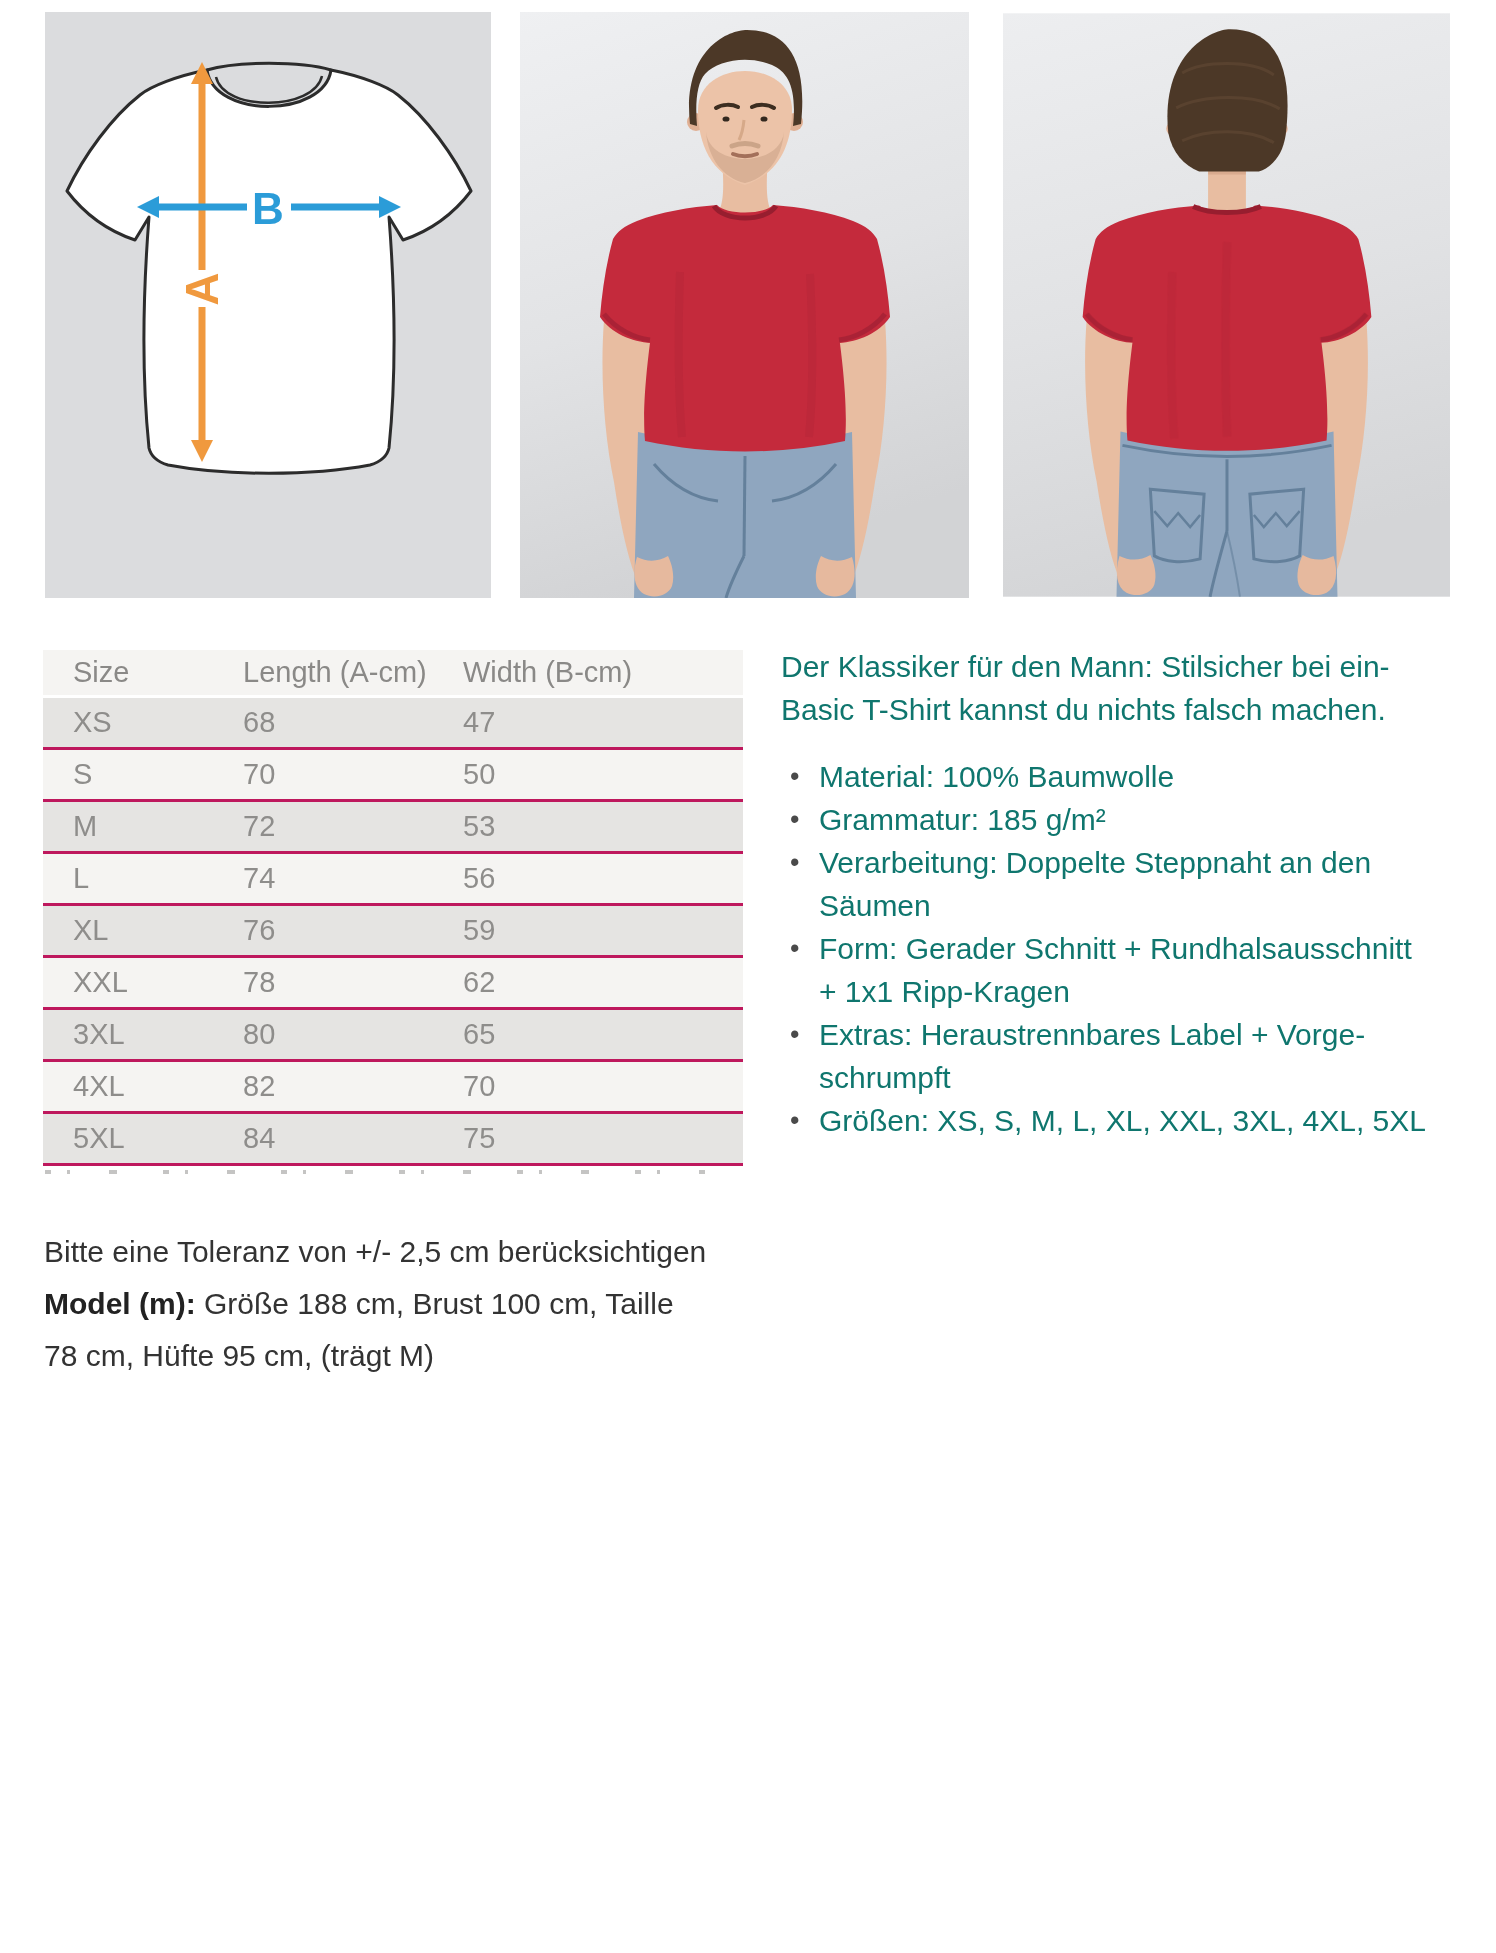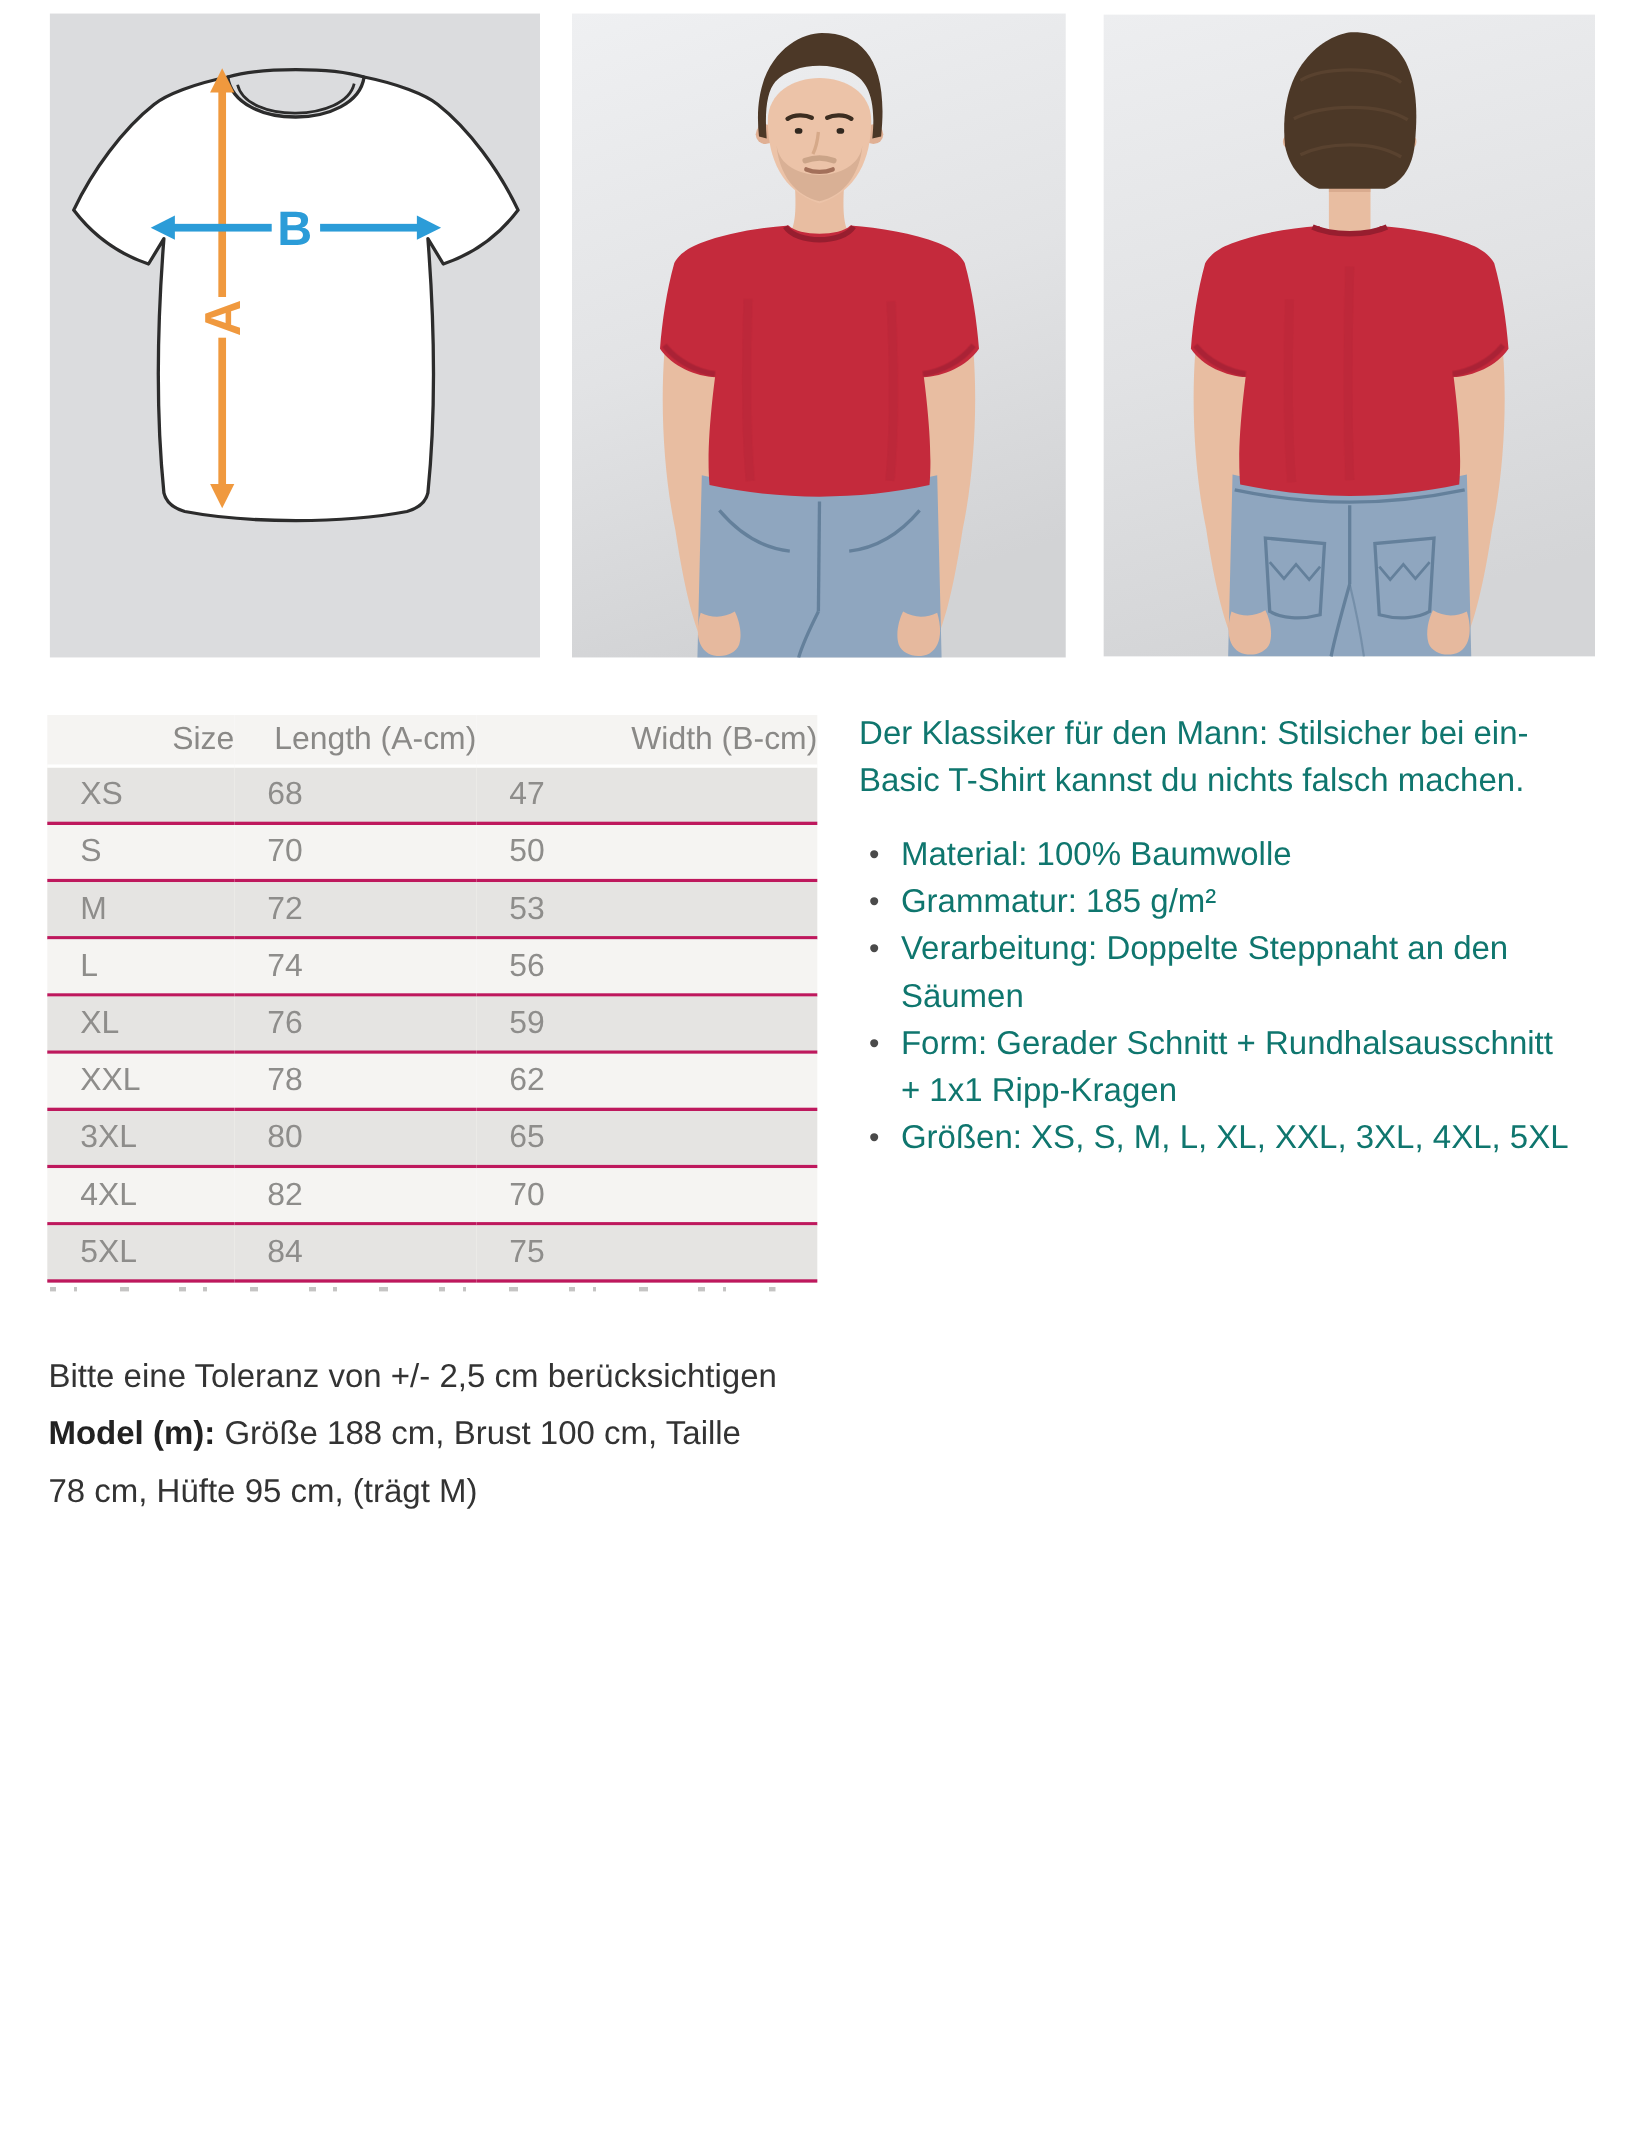--- a/index.html
+++ b/index.html
@@ -13,21 +13,21 @@
   #tile-back{left:1003px;width:447px;}
   .tile svg{display:block;width:100%;height:100%;}
 
   
   table.size-table{
     position:absolute;left:43px;top:650px;width:700px;
     border-collapse:separate;border-spacing:0;
     font-size:29px;color:#8e8d8b;table-layout:fixed;
   }
   table.size-table th{
-    height:45px;background:#f5f4f2;font-weight:400;text-align:right;
+    height:45px;background:#f5f4f2;font-weight:400;text-align:left;
     padding:0 0 0 30px;border-bottom:3px solid #ffffff;color:#8a8987;
   }
   table.size-table td{
     height:49px;padding:0 0 0 30px;border-bottom:3px solid #be185d;
   }
   tr.row-dark td{background:#e5e4e2;}
   tr.row-light td{background:#f5f4f2;}
   col.c1{width:170px;} col.c2{width:220px;} col.c3{width:310px;}
 
   
@@ -279,20 +279,24 @@
     </li>
     <li>
       <div class="line">Verarbeitung: Doppelte Steppnaht an den</div>
       <div class="line">Säumen</div>
     </li>
     <li>
       <div class="line">Form: Gerader Schnitt + Rundhalsausschnitt</div>
       <div class="line">+ 1x1 Ripp-Kragen</div>
     </li>
     <li>
+      <div class="line">Extras: Heraustrennbares Label + Vorge-</div>
+      <div class="line">schrumpft</div>
+    </li>
+    <li>
       <div class="line">Größen: XS, S, M, L, XL, XXL, 3XL, 4XL, 5XL</div>
     </li>
   </ul>
 </div>
 
 <div class="notes">
   <div>Bitte eine Toleranz von +/- 2,5 cm berücksichtigen</div>
   <div><b>Model (m):</b> <span>Größe 188 cm, Brust 100 cm, Taille</span><br><span>78 cm, Hüfte 95 cm, (trägt M)</span></div>
 </div>
 

